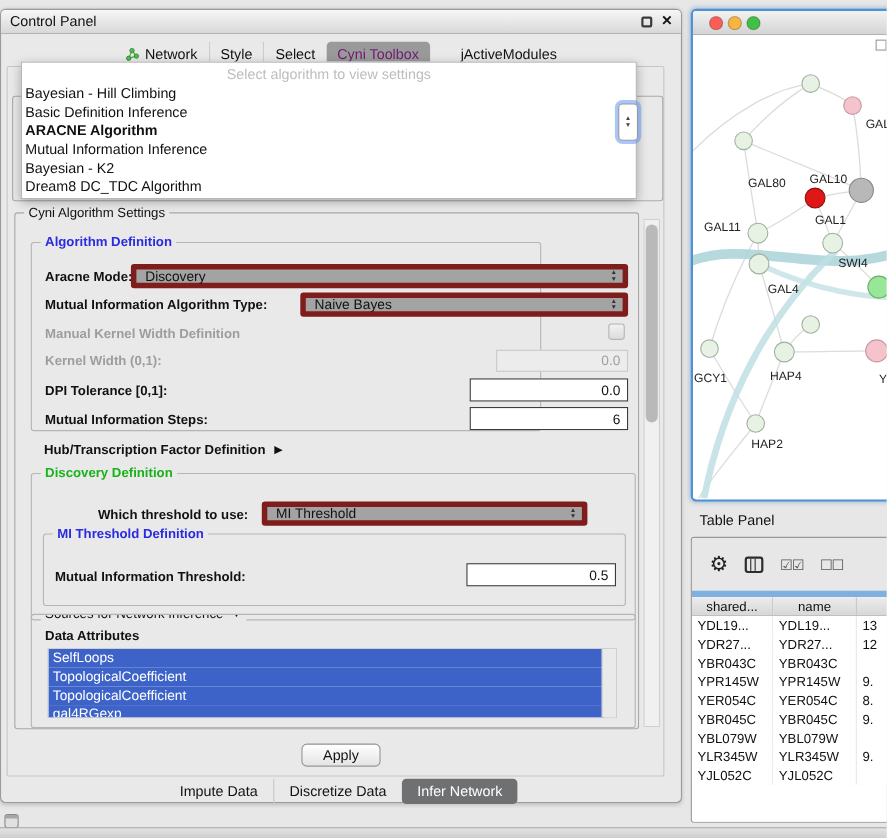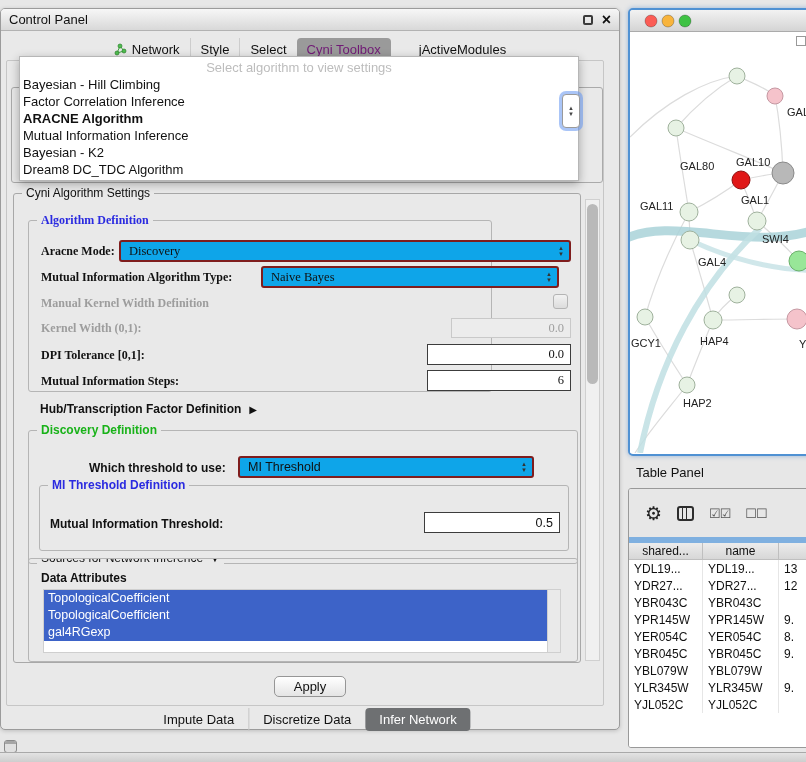--- a/index.html
+++ b/index.html
@@ -50,21 +50,21 @@
 
   
   .group { position:absolute; border:1px solid #a8a8a8; border-radius:3px; }
   .group-title { position:absolute; top:-8px; left:8px; background:#e9e9e9;
     padding:0 4px; font-size:12px; white-space:nowrap; }
   .group-title.bold { font-weight:bold; }
 
   .lbl { position:absolute; font-size:12px; font-weight:bold; white-space:nowrap; line-height:14px; }
   .lbl.gray { color:#9d9d9d; }
 
-  .combo { position:absolute; height:22px; background:#0ea5e9; border:2px solid #7f1d1d;
+  .combo { position:absolute; height:22px; background:#a3a3a3; border:5px solid #7f1d1d;
     border-radius:3px; display:flex; align-items:center; font-size:12.5px; padding-left:8px; }
   .combo .arrows { margin-left:auto; display:flex; flex-direction:column; align-items:center;
     justify-content:center; padding-right:5px; font-size:6px; line-height:6px; color:#333; }
 
   .cb { position:absolute; width:15px; height:15px; border:1px solid #b4b4b4;
     background:linear-gradient(#f2f2f2,#dcdcdc); border-radius:3px; }
 
   .field { position:absolute; height:21px; border:1px solid #3c3c3c; background:#fff;
     font-size:12.5px; display:flex; align-items:center; justify-content:flex-end; padding:0 6px; }
   .field.disabled { border:1px solid #c9c9c9; background:#ececec; color:#9f9f9f; height:20px; }
@@ -170,48 +170,48 @@
       </span>
   </div>
 
   <div class="content-frame"></div>
 
   <div class="bg-group-fragment"></div>
 
   <div class="algo-popup">
     <div class="popup-placeholder">Select algorithm to view settings</div>
     <div class="popup-item">Bayesian - Hill Climbing</div>
-    <div class="popup-item">Factor Correlation Inference</div>
+    <div class="popup-item">Basic Definition Inference</div>
     <div class="popup-item selected">ARACNE Algorithm</div>
     <div class="popup-item">Mutual Information Inference</div>
     <div class="popup-item">Bayesian - K2</div>
     <div class="popup-item">Dream8 DC_TDC Algorithm</div>
   </div>
   <div class="combo-fragment">
     <span>▲</span>
     <span>▼</span>
   </div>
 
   <div class="group" style="left:12px; top:184px; width:568px; height:470px;">
     <span class="group-title">Cyni Algorithm Settings</span>
 
-    <div class="group" style="left:14px; top:26px; width:464px; height:172px; border-color:#b5b5b5;font-family:Liberation Serif, serif;">
+    <div class="group" style="left:14px; top:26px; width:464px; height:172px; border-color:#b5b5b5;">
       <span class="group-title bold" style="color:#2a2ae0;">Algorithm Definition</span>
 
       <span class="lbl" style="left:12px; top:23px;">Aracne Mode:</span>
       <div class="combo" style="left:90px; top:19px; width:452px;">
         <span>Discovery</span>
         <span class="arrows">
             <span>▲</span>
             <span>▼</span>
           </span>
       </div>
 
       <span class="lbl" style="left:12px; top:49px;">Mutual Information Algorithm Type:</span>
-      <div class="combo" style="left:232px; top:45px; width:298px;">
+      <div class="combo" style="left:244px; top:45px; width:298px;">
         <span>Naive Bayes</span>
         <span class="arrows">
             <span>▲</span>
             <span>▼</span>
           </span>
       </div>
 
       <span class="lbl gray" style="left:12px; top:75px;">Manual Kernel Width Definition</span>
       <div class="cb" style="left:524px; top:73px;"></div>
 
@@ -249,20 +249,21 @@
       </div>
     </div>
 
     <div class="group" style="left:14px; top:364px; width:550px; height:104px; overflow:hidden; border-color:#b5b5b5;">
       <span class="group-title" style="display:flex; gap:7px; align-items:center;">
         <span>Sources for Network Inference</span>
         <span class="tri">▼</span>
       </span>
       <span class="lbl" style="left:12px; top:12px;">Data Attributes</span>
       <div class="attr-list" style="left:14px; top:30px; width:518px; height:64px;">
+        <div class="attr-item">SelfLoops</div>
         <div class="attr-item">TopologicalCoefficient</div>
         <div class="attr-item">TopologicalCoefficient</div>
         <div class="attr-item">gal4RGexp</div>
         <div class="list-scroll"></div>
       </div>
     </div>
   </div>
 
   <div class="vscroll">
     <div class="vthumb"></div>

